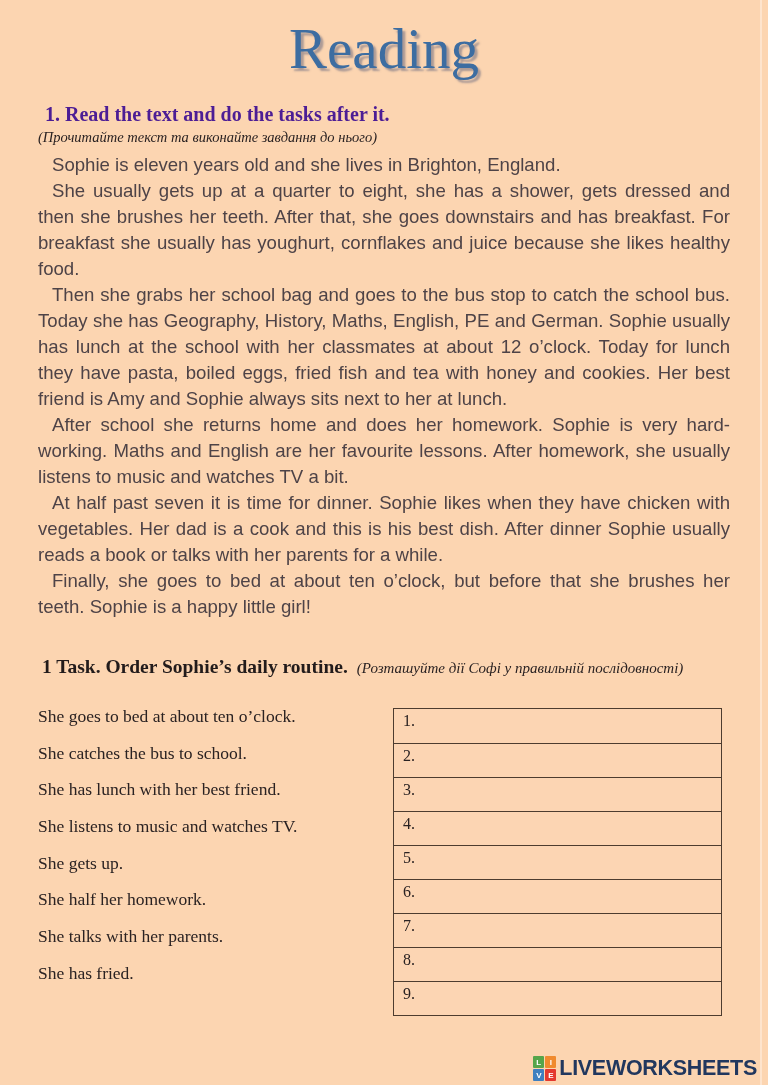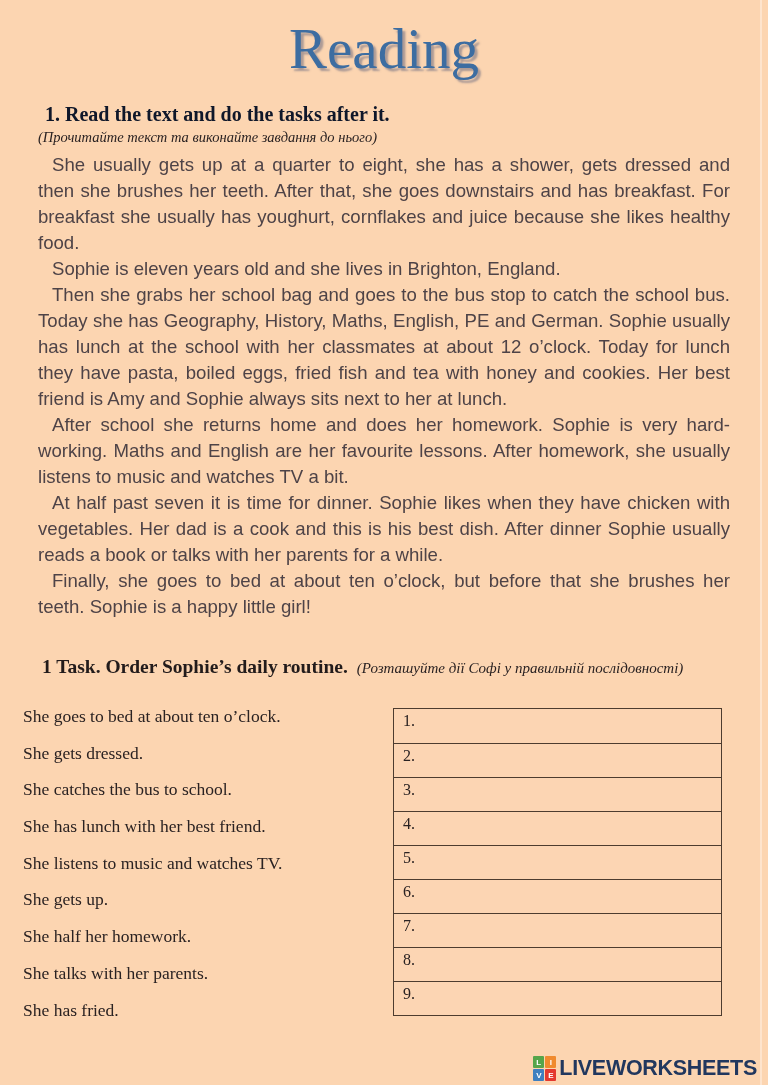--- a/index.html
+++ b/index.html
@@ -21,21 +21,21 @@
     font-weight:400;
     font-size:57px;
     color:#3d6da1;
     text-shadow:3px 3px 2px rgba(105,105,128,0.55);
   }
   .heading{
     margin:22px 0 0 45px;
     font-family:"Liberation Serif",serif;
     font-weight:bold;
     font-size:20px;
-    color:#0f172a;
+    color:#4c1d95;
   }
   .subheading{
     margin:3px 8px 0 38px;
     font-family:"Liberation Serif",serif;
     font-style:italic;
     font-size:14.5px;
     color:#2a2222;
   }
   .passage{
     margin:6px 38px 0 38px;
@@ -56,21 +56,21 @@
     color:#221b1b;
   }
   .task-heading-translation{
     font-family:"Liberation Serif",serif;
     font-style:italic;
     font-size:15px;
     color:#2a2222;
     margin-left:5px;
   }
   .task-items{
-    position:absolute;left:23px;top:706px;width:340px;
+    position:absolute;left:38px;top:706px;width:340px;
   }
   .task-item{
     height:36.7px;
     font-family:"Liberation Serif",serif;
     font-size:17.5px;
     color:#2a2222;
     white-space:nowrap;
   }
   .answer-table{
     position:absolute;left:393px;top:708px;width:329px;
@@ -122,36 +122,35 @@
 <body>
 
 <div class="edge-line"></div>
 
 <h1 class="title">Reading</h1>
 
 <div class="heading">1. Read the text and do the tasks after it.</div>
 <div class="subheading">(Прочитайте текст та виконайте завдання до нього)</div>
 
 <div class="passage">
+  <p>Sophie is eleven years old and she lives in Brighton, England.</p>
   <p>She usually gets up at a quarter to eight, she has a shower, gets dressed and then she brushes her teeth. After that, she goes downstairs and has breakfast. For breakfast she usually has youghurt, cornflakes and juice because she likes healthy food.</p>
-  <p>Sophie is eleven years old and she lives in Brighton, England.</p>
   <p>Then she grabs her school bag and goes to the bus stop to catch the school bus. Today she has Geography, History, Maths, English, PE and German. Sophie usually has lunch at the school with her classmates at about 12 o’clock. Today for lunch they have pasta, boiled eggs, fried fish and tea with honey and cookies. Her best friend is Amy and Sophie always sits next to her at lunch.</p>
   <p>After school she returns home and does her homework. Sophie is very hard-working. Maths and English are her favourite lessons. After homework, she usually listens to music and watches TV a bit.</p>
   <p>At half past seven it is time for dinner. Sophie likes when they have chicken with vegetables. Her dad is a cook and this is his best dish. After dinner Sophie usually reads a book or talks with her parents for a while.</p>
   <p>Finally, she goes to bed at about ten o’clock, but before that she brushes her teeth. Sophie is a happy little girl!</p>
 </div>
 
 <div class="task-heading-row">
   <span class="task-heading">1 Task. Order Sophie’s  daily routine.</span>
   <span class="task-heading-translation">(Розташуйте дії Софі у правильній послідовності)</span>
 </div>
 
 <div class="task-items">
   <div class="task-item">She goes to bed at about ten o’clock.</div>
-  <div class="task-item">She gets dressed.</div>
   <div class="task-item">She catches the bus to school.</div>
   <div class="task-item">She has lunch with her best friend.</div>
   <div class="task-item">She listens to music and watches TV.</div>
   <div class="task-item">She gets up.</div>
   <div class="task-item">She half her homework.</div>
   <div class="task-item">She talks with her parents.</div>
   <div class="task-item">She has fried.</div>
 </div>
 
 <div class="answer-table">

